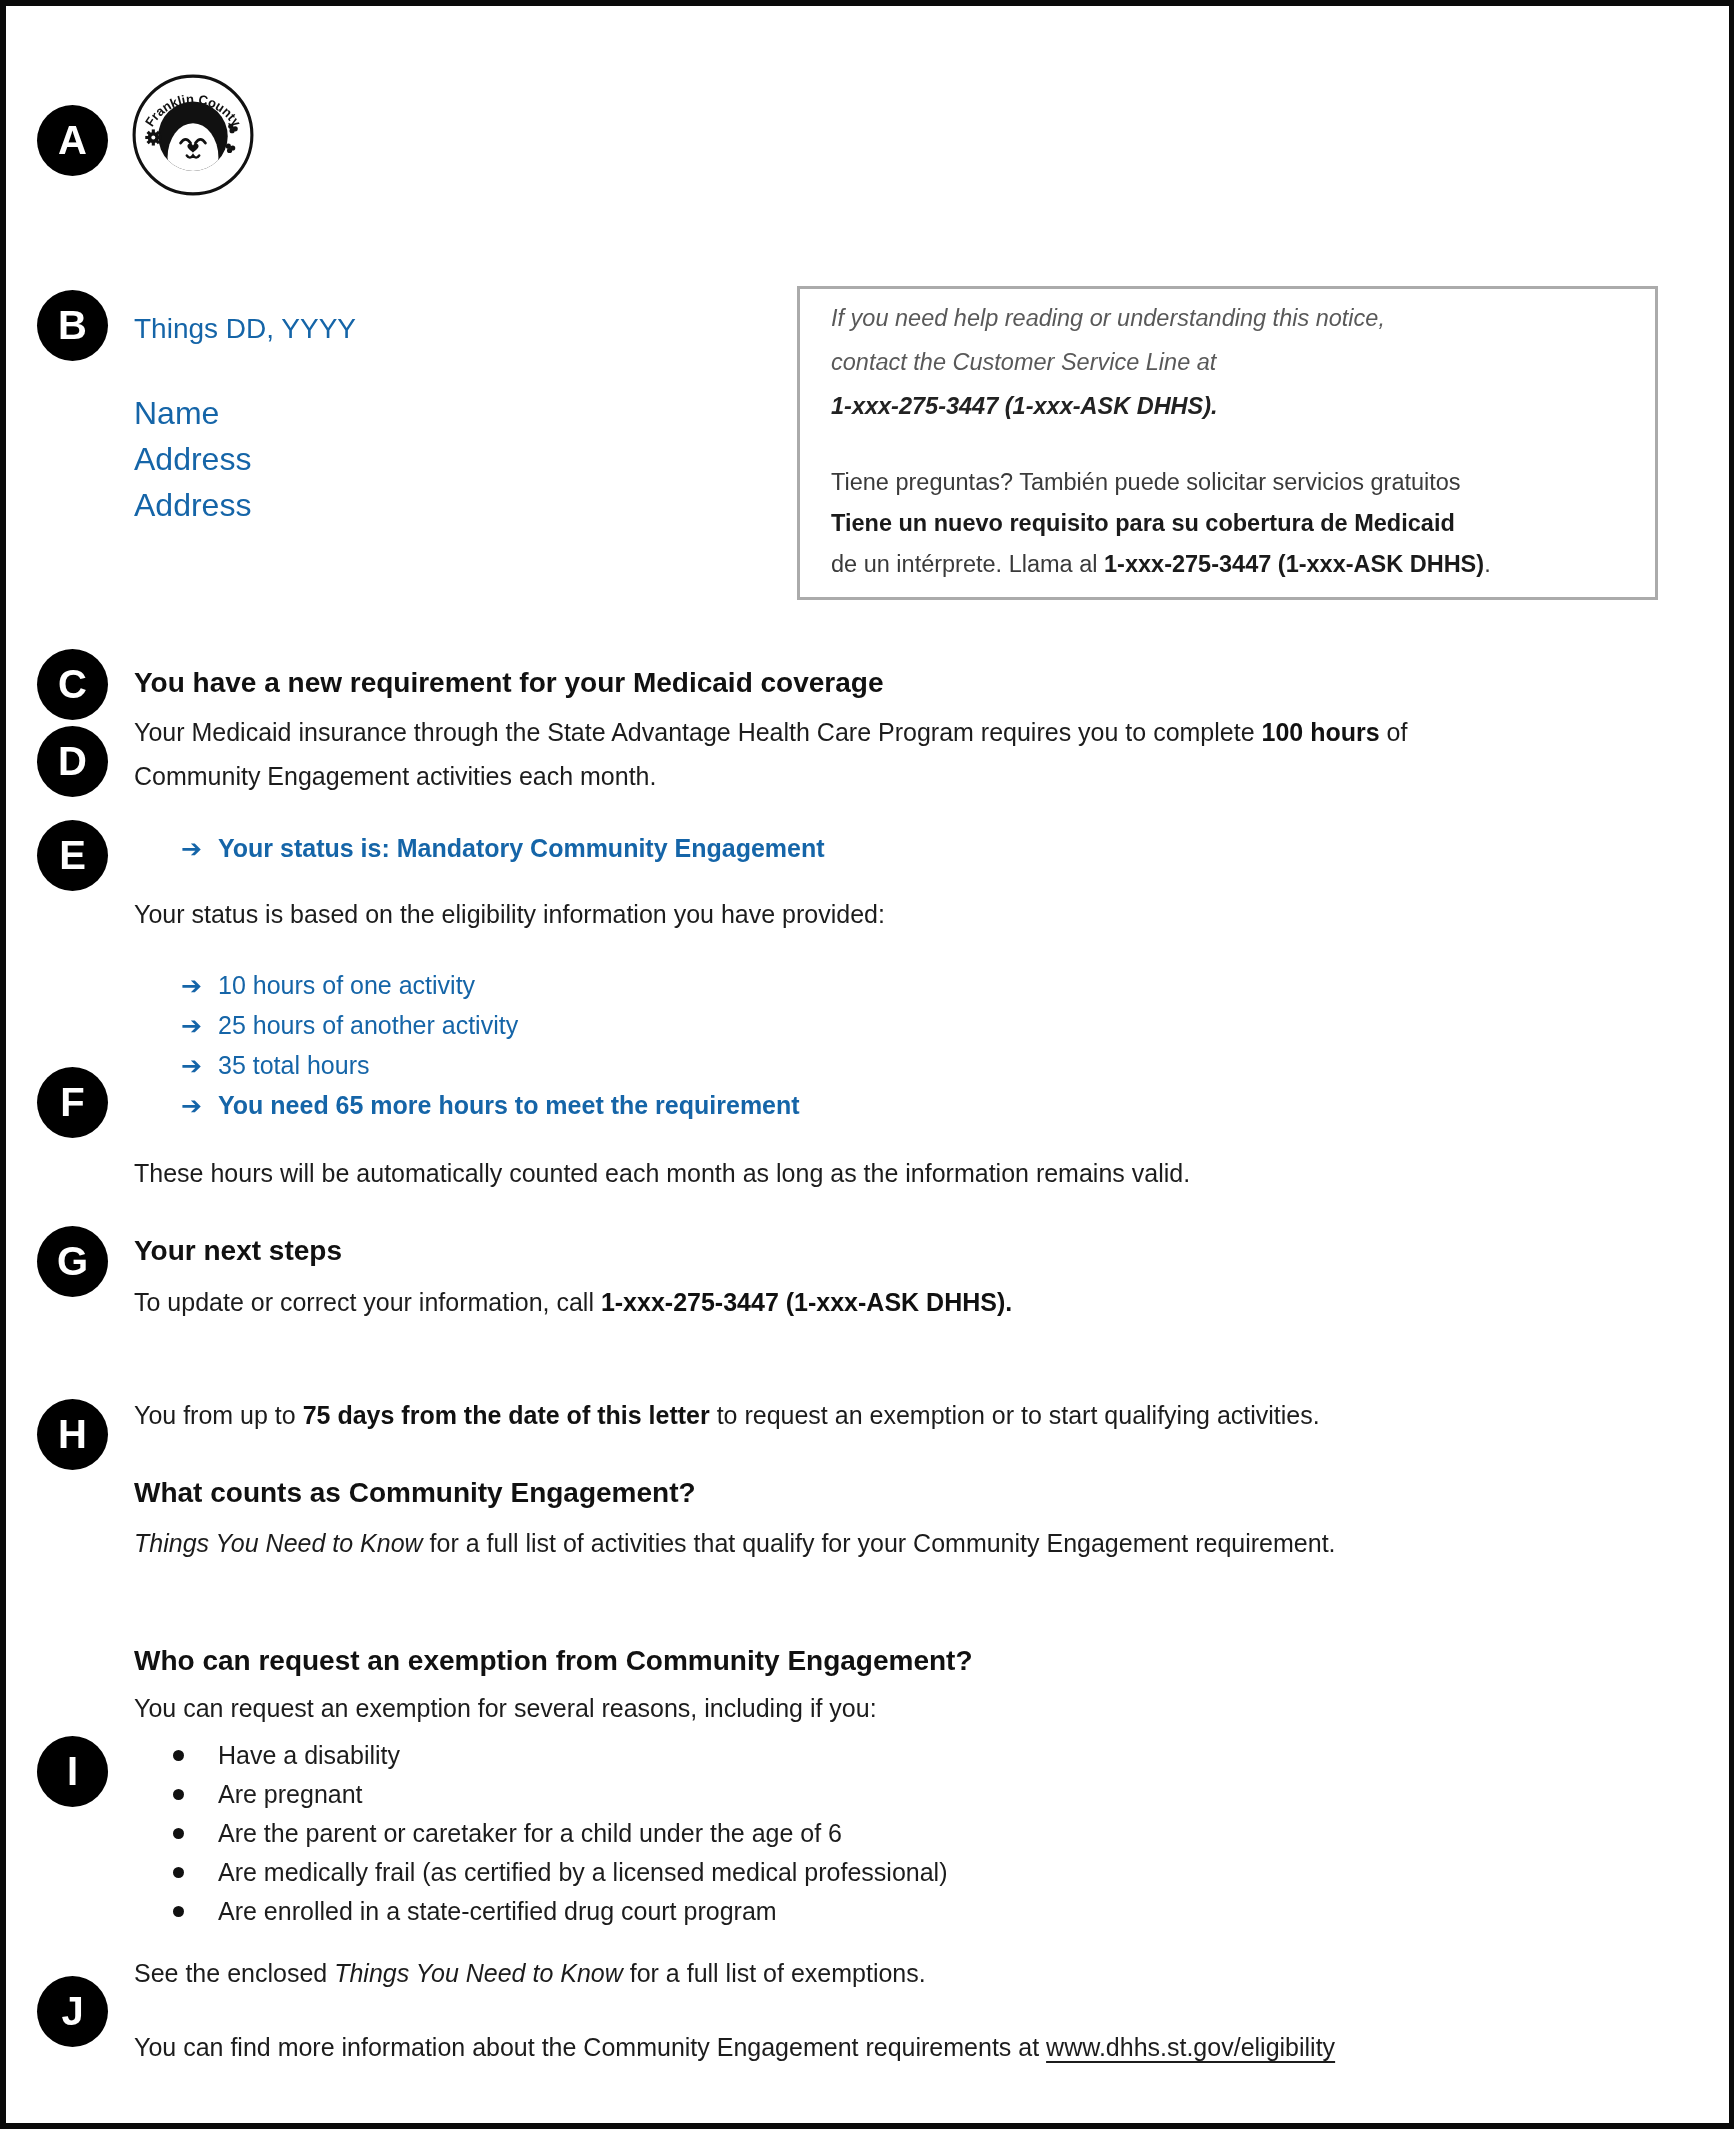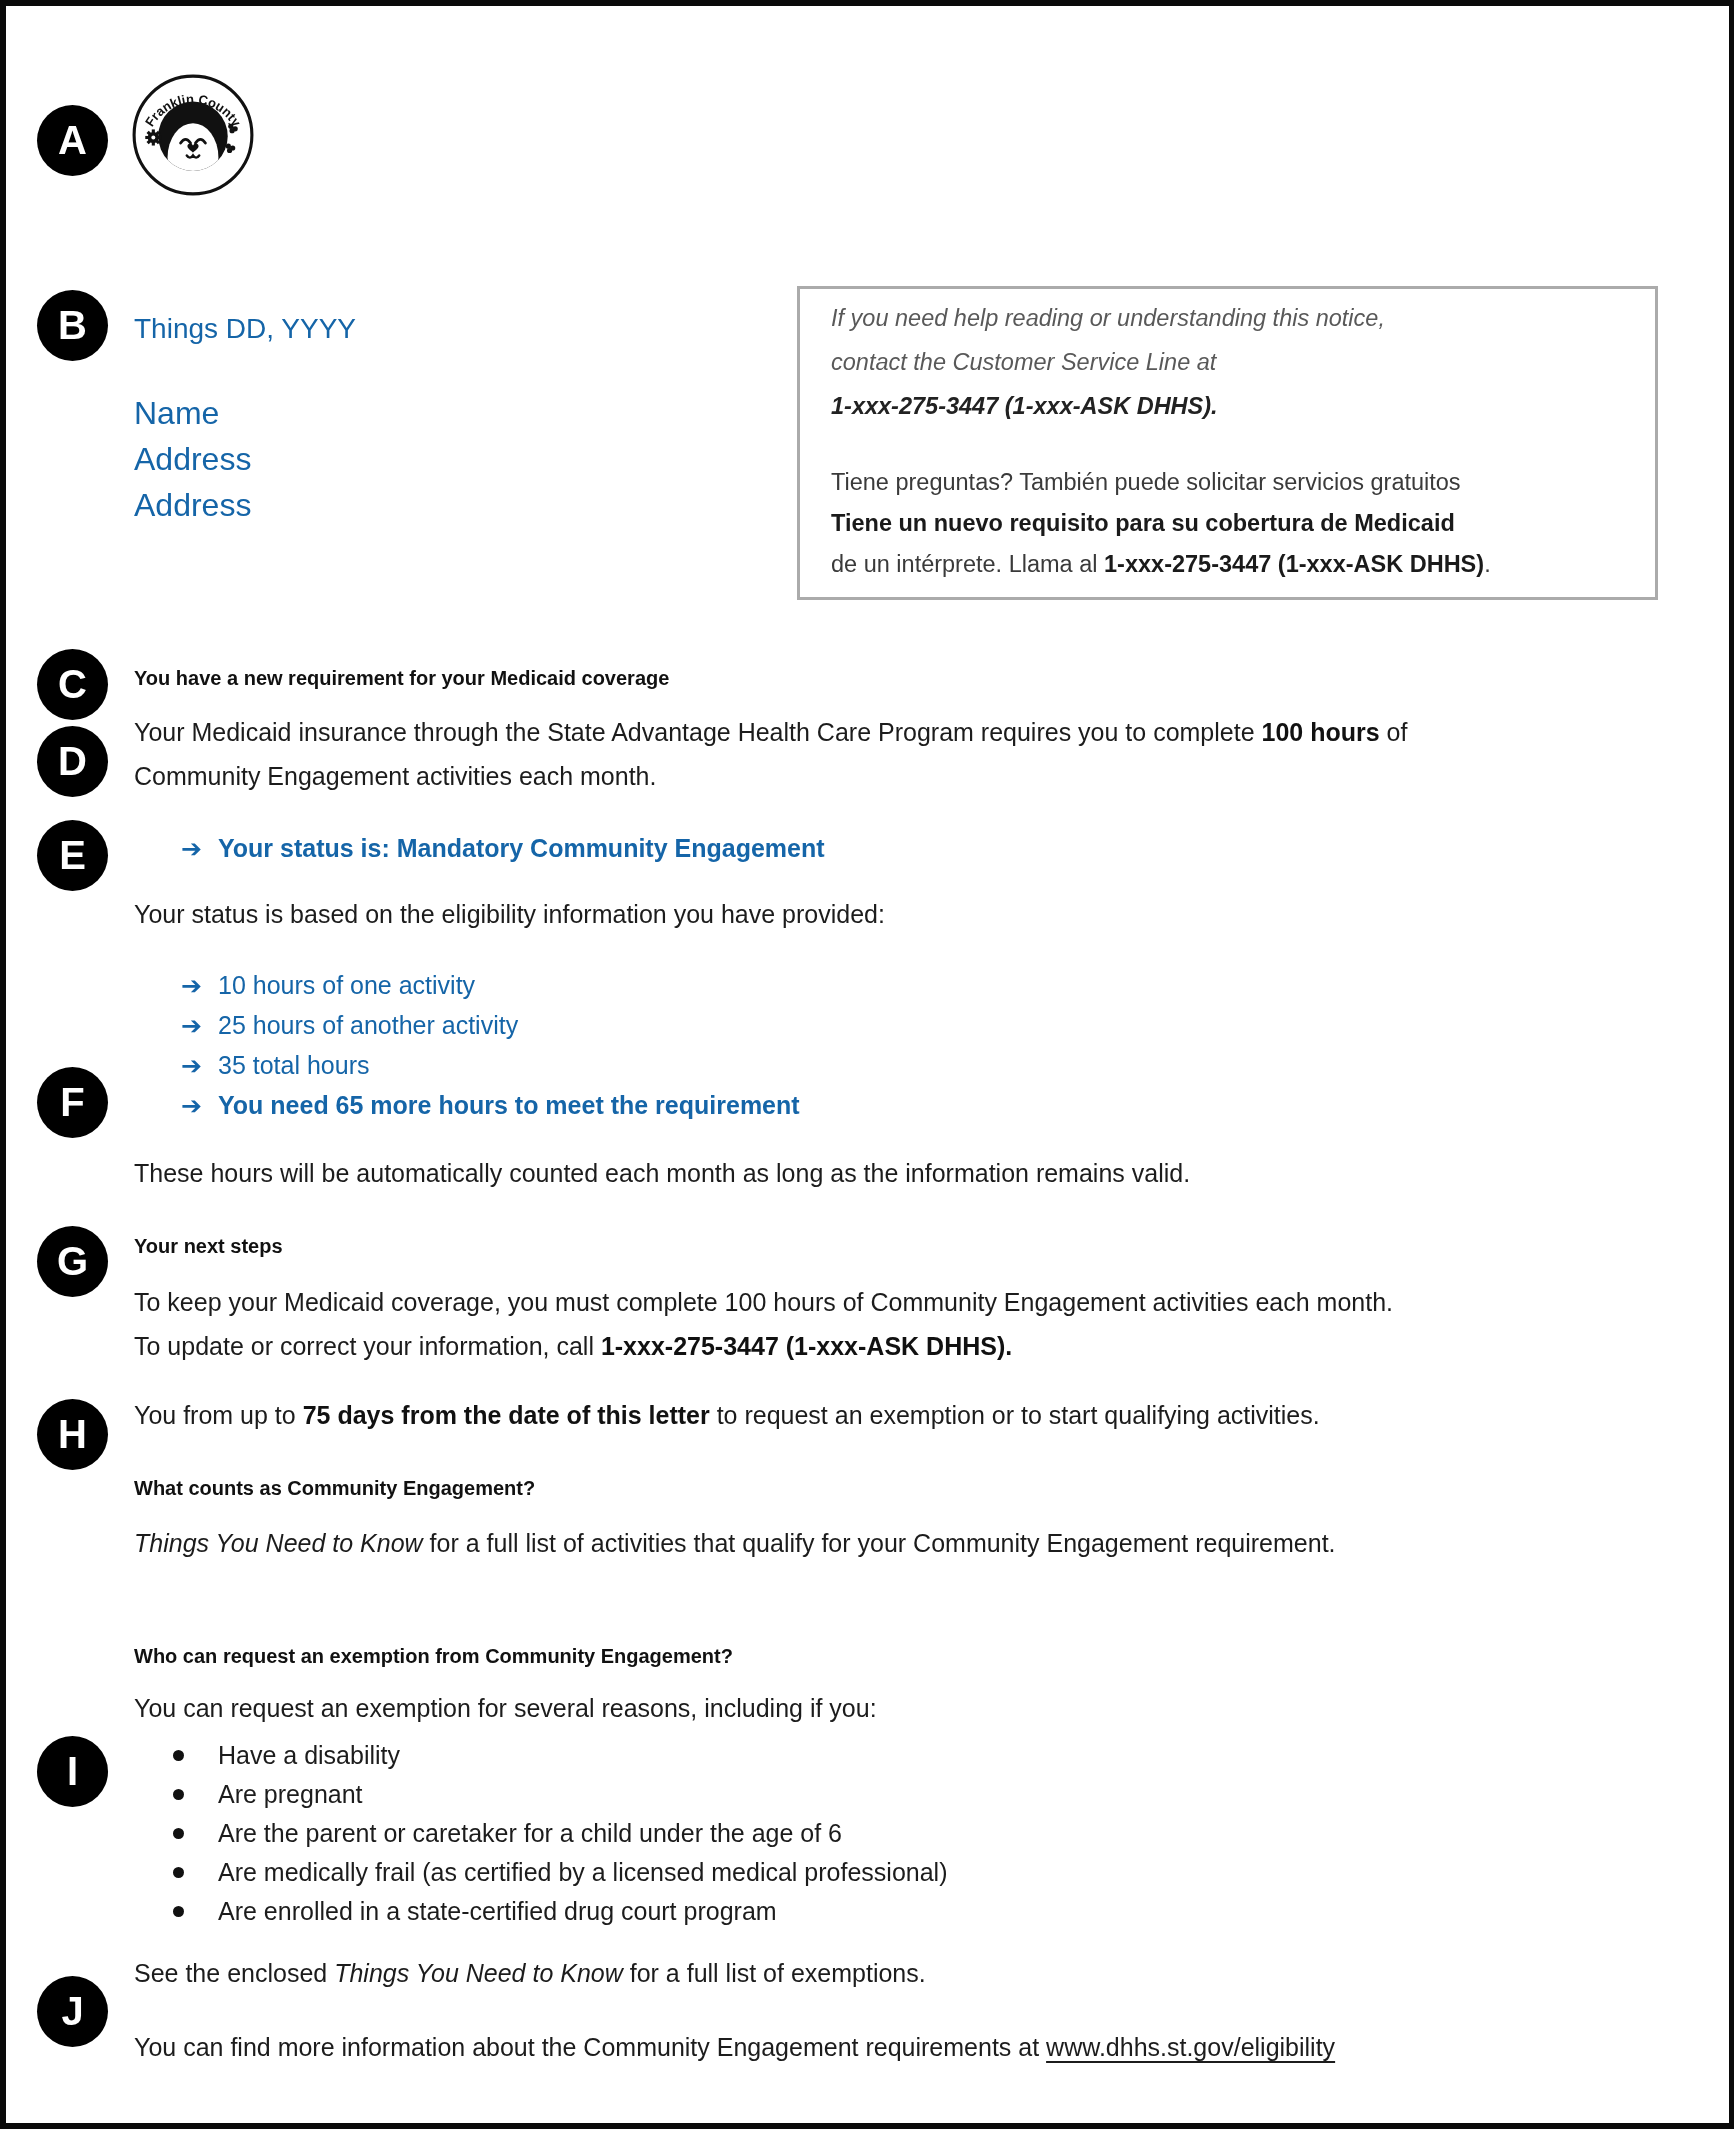--- a/index.html
+++ b/index.html
@@ -28,21 +28,21 @@
     border:3px solid #ABABAB; background:#fff; padding:7.2px 31px;
   }
   .help-box .en { color:#595959; font-size:23.5px; line-height:44px;font-style:italic; }
   .help-box .en .phone { color:#222; font-weight:700; }
   .help-box .gap { height:34px; }
   .help-box .es { color:#3a3a3a; font-size:23.5px; line-height:41px; }
   .help-box .es .es-head { color:#1a1a1a; font-weight:700; }
   .help-box .es .phone { color:#1a1a1a; font-weight:700;text-align:center; }
   .help-box .line { white-space:nowrap; }
   .abs { position:absolute; left:128px; width:1506px; color:#1c1c1c; font-size:25px; }
-  .heading { font-weight:700; font-size:20px; color:#111; white-space:nowrap; }
+  .heading { font-weight:700; font-size:28px; color:#111; white-space:nowrap; }
   .line { white-space:nowrap; }
   .lh73 { line-height:44px; }
   b, strong { font-weight:700; color:#111; }
   .blue { color:#1565A8; }
   .arrow-row { position:relative; padding-left:84px; white-space:nowrap; }
   .arrow-row .arrow { position:absolute; left:47px; color:#1565A8; font-weight:700; }
   .f-item { line-height:40px; }
   .status-line { font-weight:700; color:#1565A8; font-size:25px; line-height:36px; }
   .bullet-row { position:relative; padding-left:84px; line-height:39px; white-space:nowrap; }
   .bullet-row .dot {
@@ -193,21 +193,20 @@
     <div class="arrow-row f-item blue" style="font-weight:700">
       <span class="arrow">➔</span>
       <span>You need 65 more hours to meet the requirement</span>
     </div>
   </div>
 
   <div class="abs line" style="top:1149px; line-height:36px">These hours will be automatically counted each month as long as the information remains valid.</div>
 
   <div class="abs heading" style="top:1229px">Your next steps</div>
   <div class="abs lh73" style="top:1274px">
-    <div class="line">To keep your Medicaid coverage, you must complete 100 hours of Community Engagement activities each month.</div>
     <div class="line"><span>To update or correct your information, call </span><b>1-xxx-275-3447 (1-xxx-ASK DHHS).</b></div>
   </div>
 
   <div class="abs line" style="top:1391px; line-height:36px">
     <span>You from up to </span><b>75 days from the date of this letter</b><span> to request an exemption or to start qualifying activities.</span>
   </div>
 
   <div class="abs heading" style="top:1471px">What counts as Community Engagement?</div>
   <div class="abs lh73" style="top:1515px">
     <div class="line"><span class="italic">Things You Need to Know</span><span> for a full list of activities that qualify for your Community Engagement requirement.</span></div>

